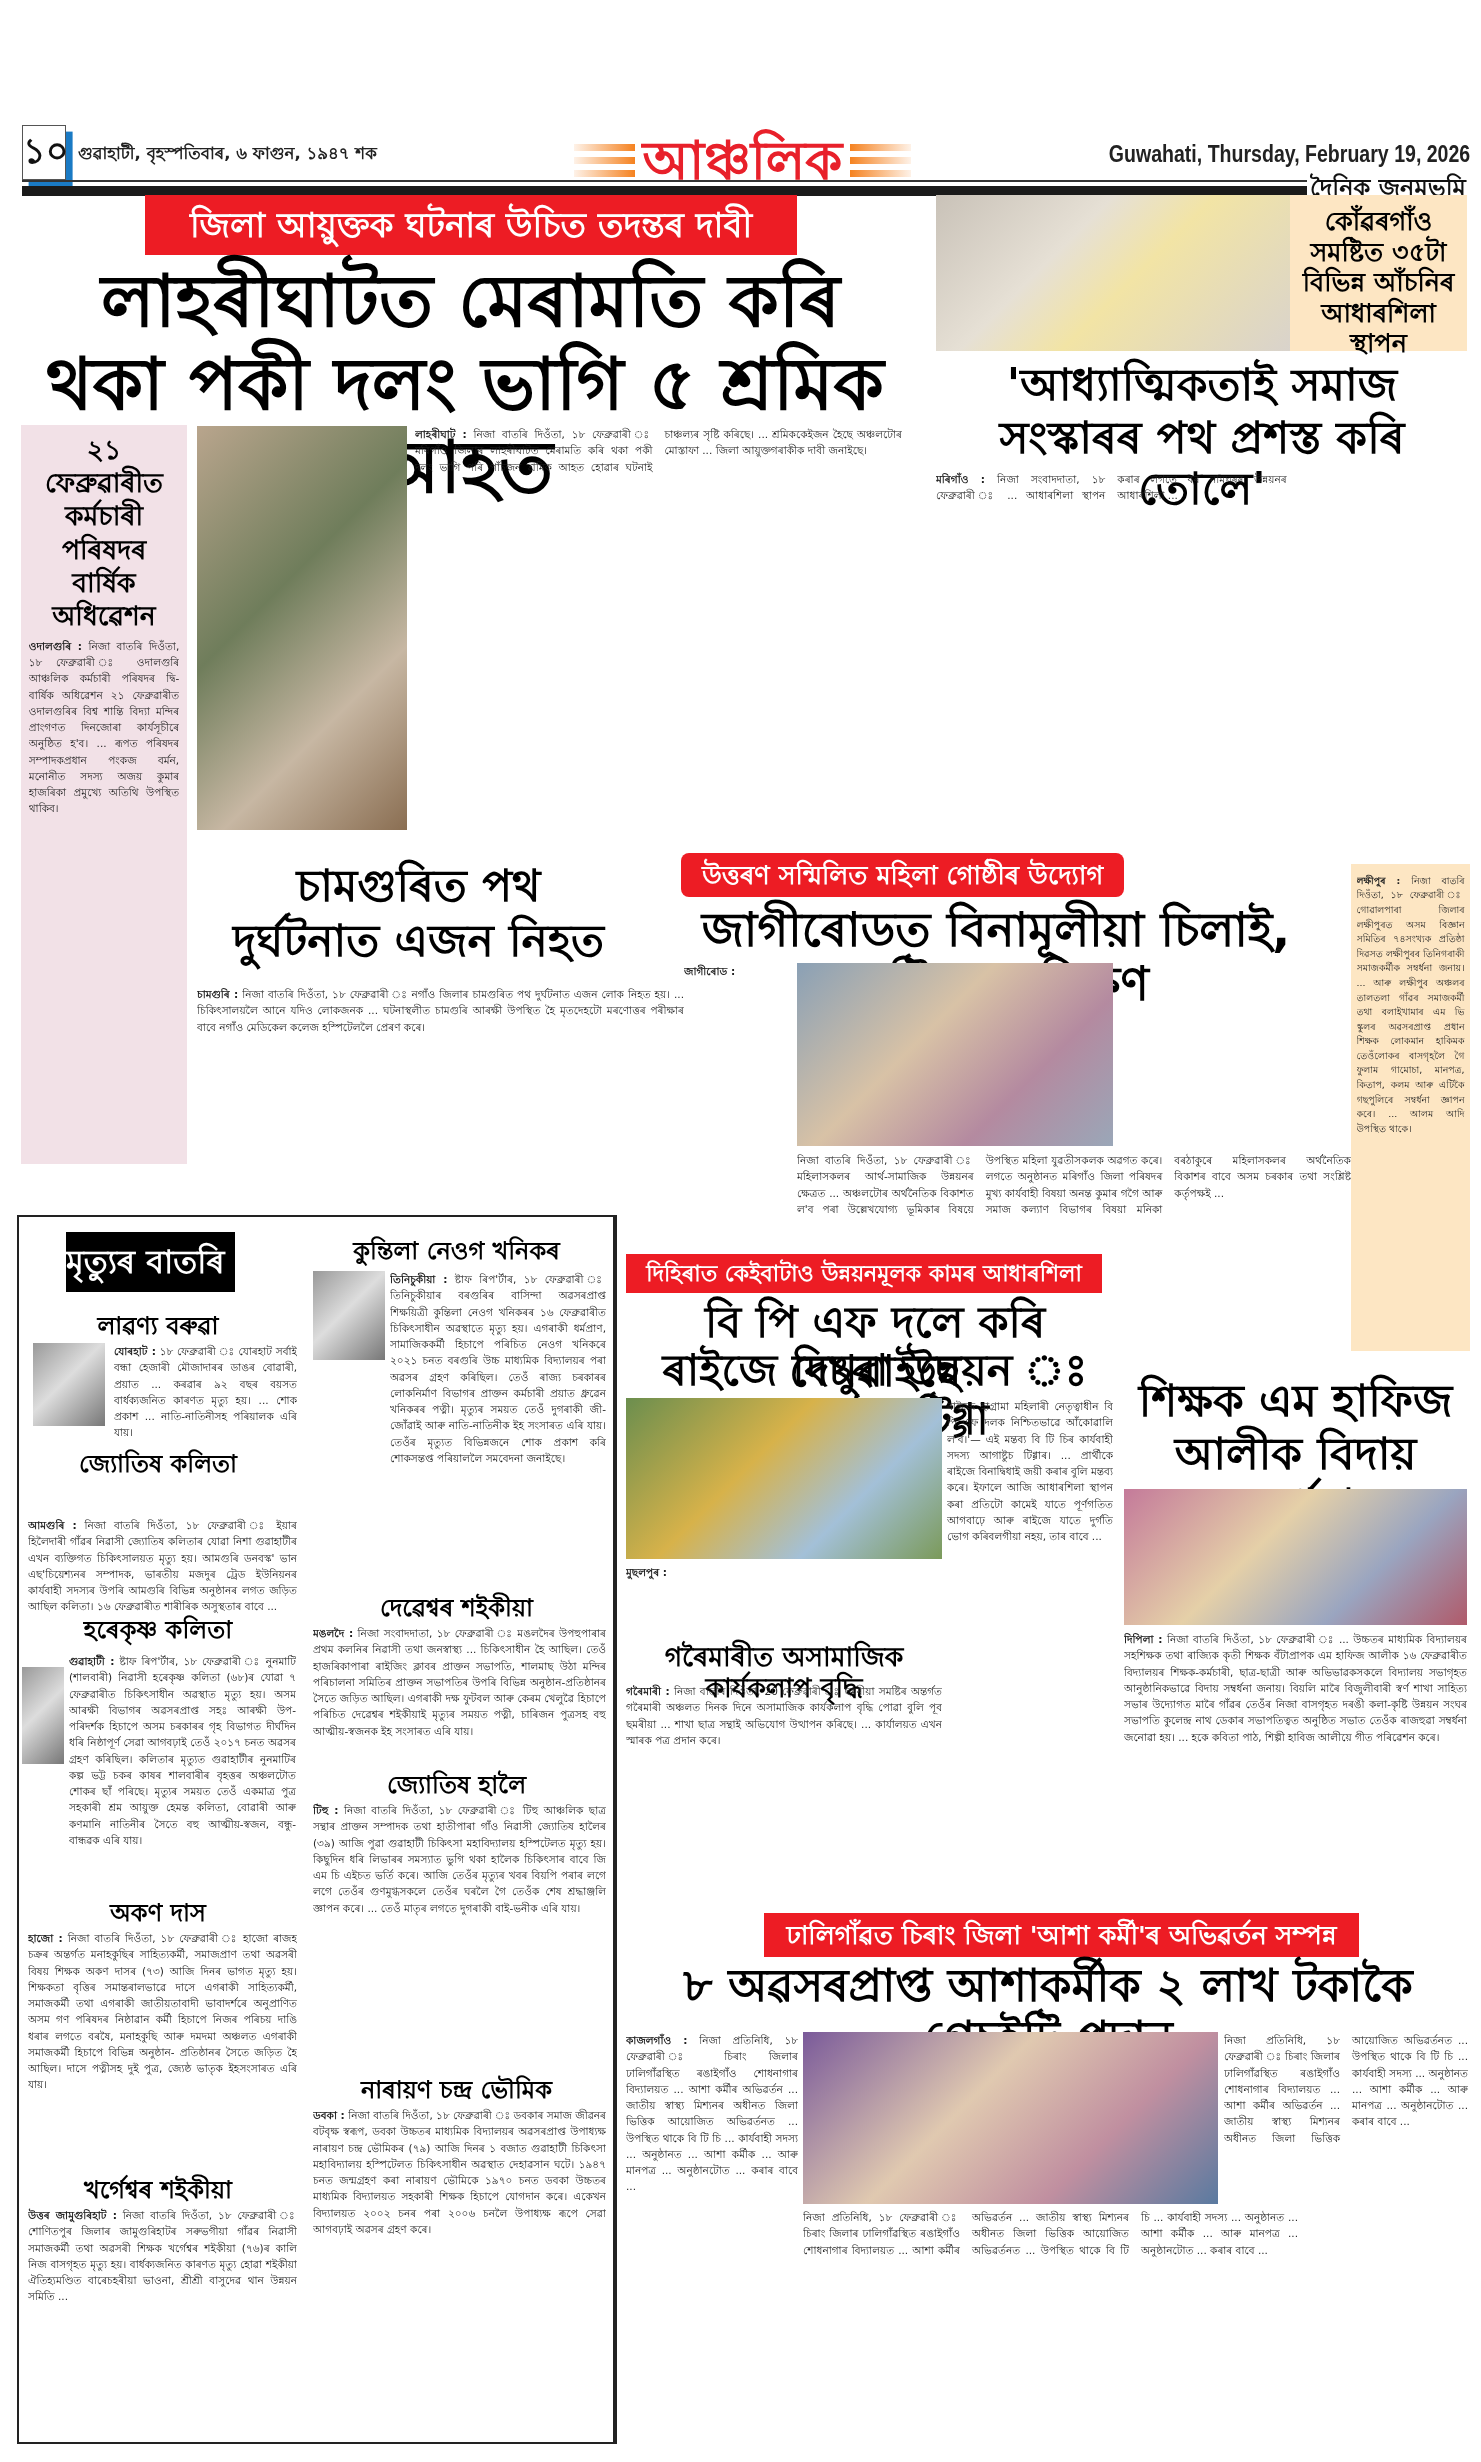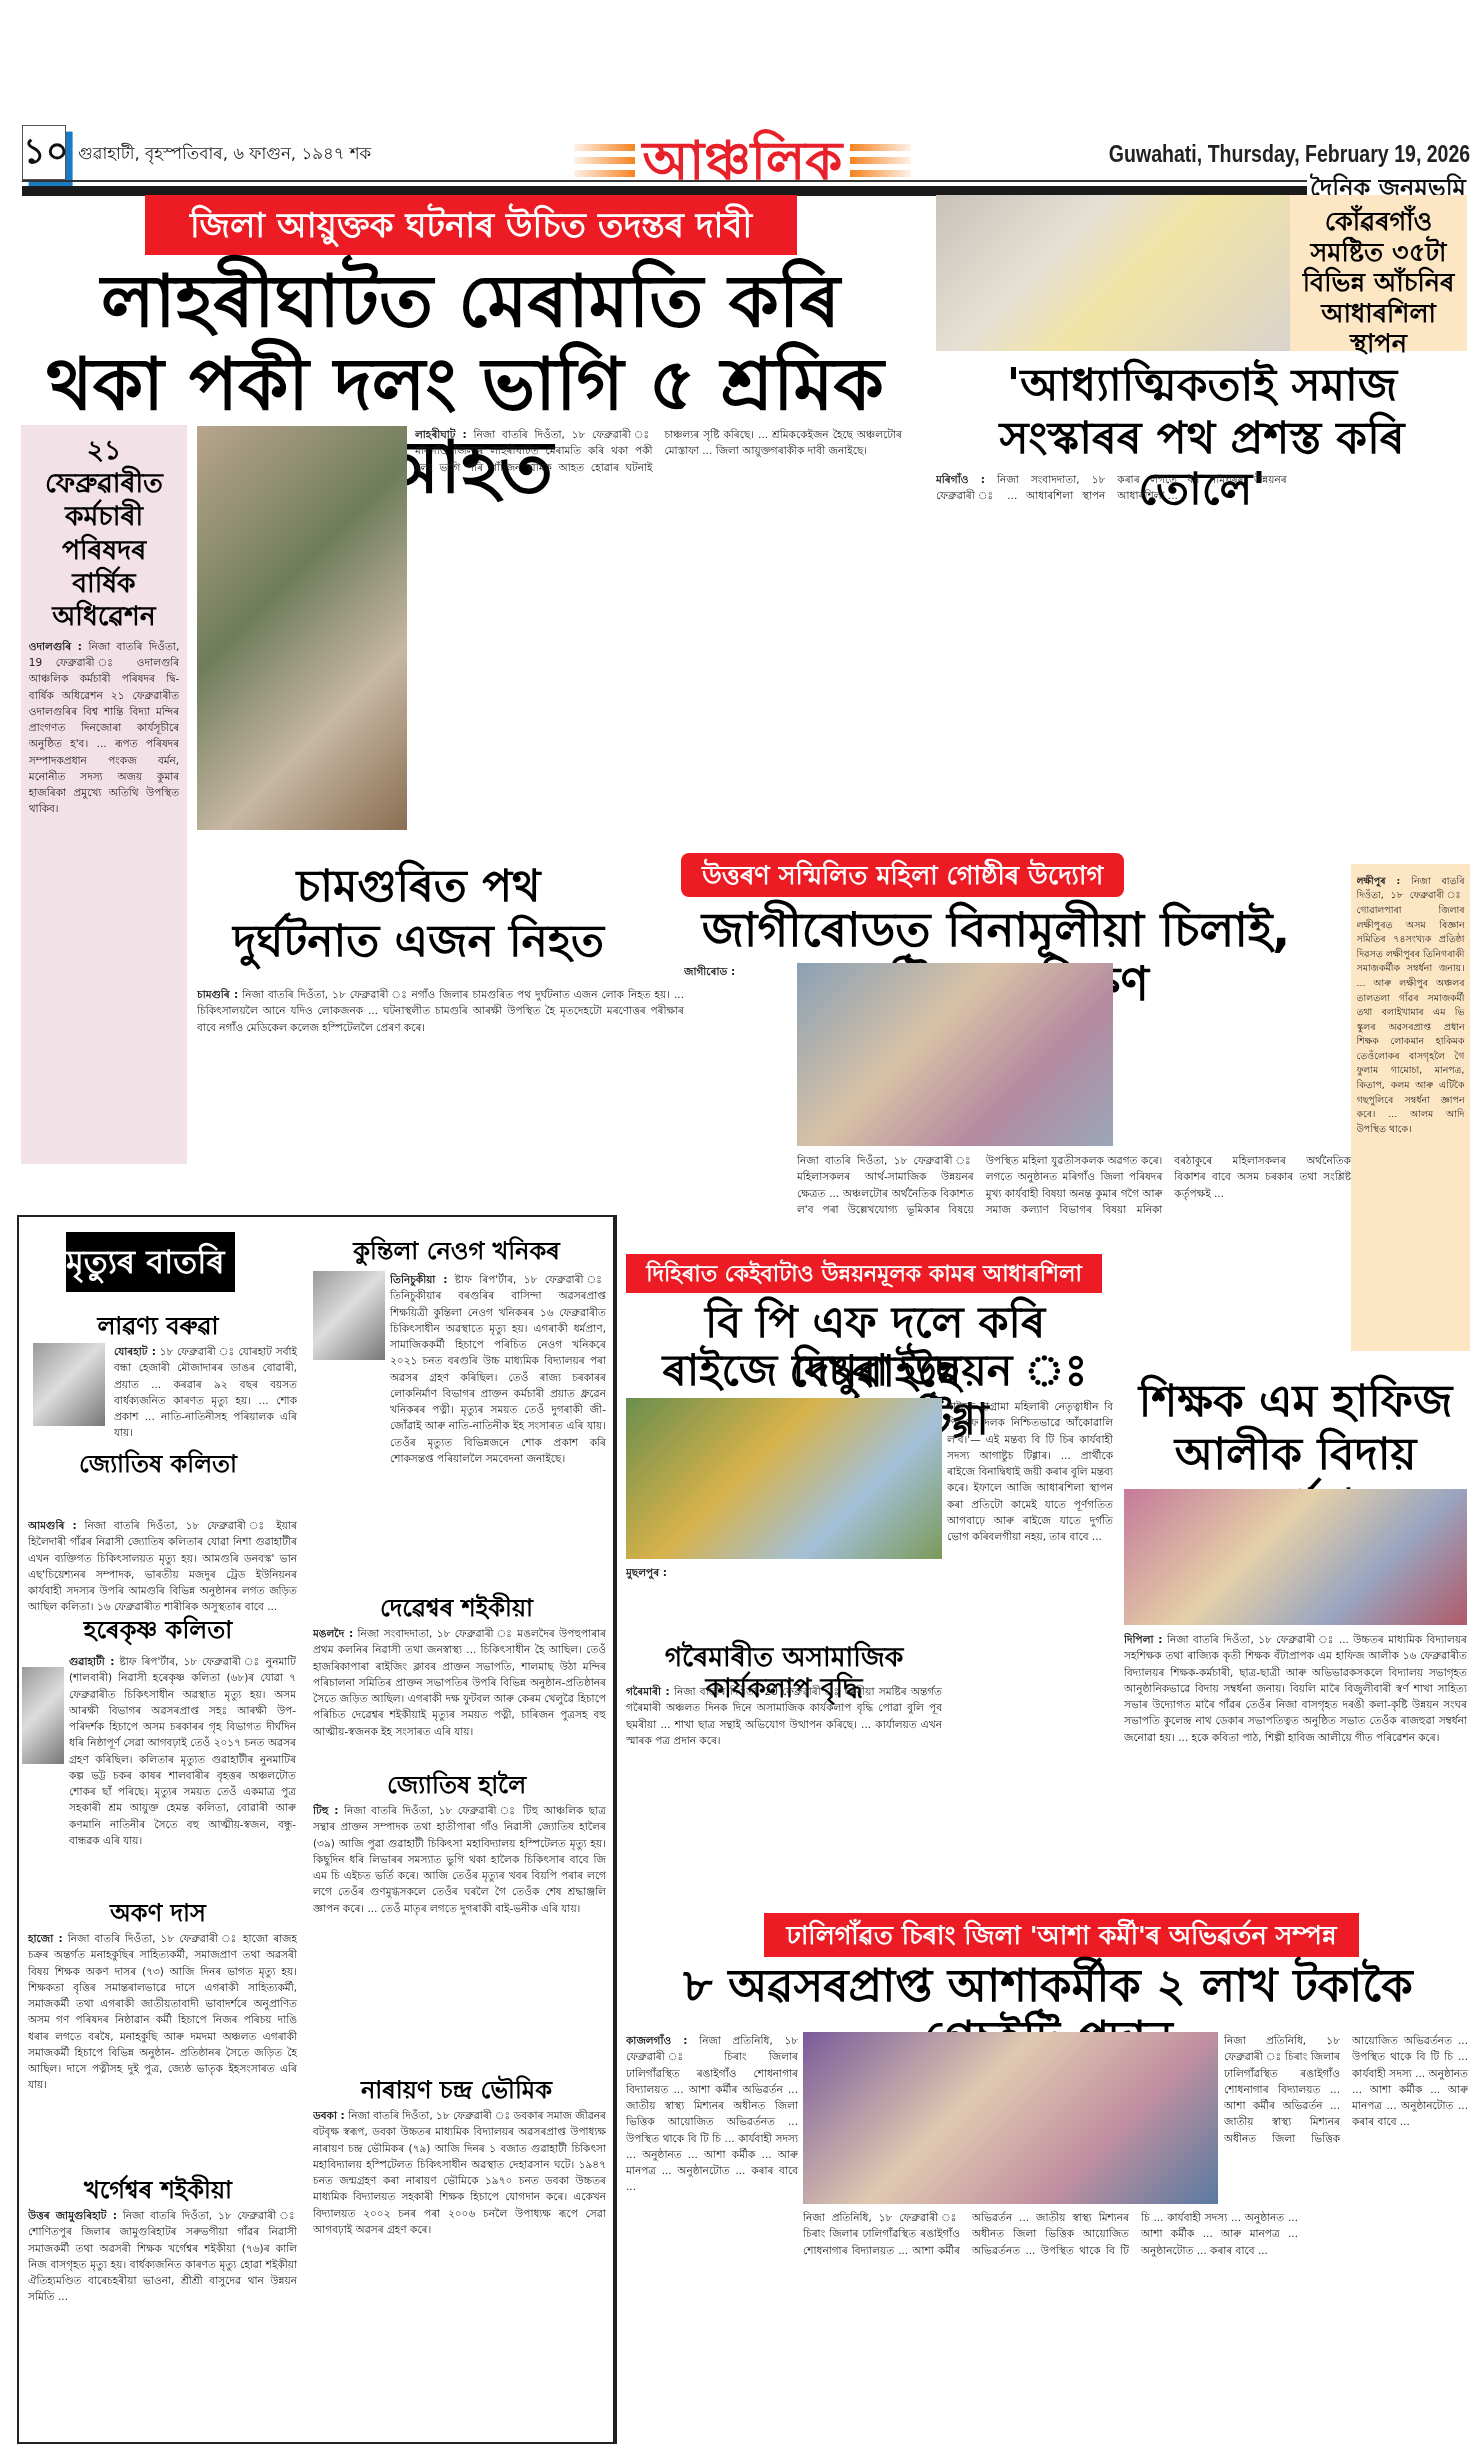--- a/index.html
+++ b/index.html
@@ -3,21 +3,21 @@
 <meta charset="utf-8">
 <style>
   * { box-sizing: border-box; margin: 0; padding: 0; }
   html, body { width: 1481px; height: 2462px; background: #ffffff; overflow: hidden; }
   body { font-family: "DejaVu Sans", sans-serif; color: #111; position: relative; }
 
   .abs { position: absolute; }
 
   
   .pagenum { left: 22px; top: 125px; width: 44px; height: 55px; border: 1.7px solid #555; background: #fff; font-size: 35px; font-weight: bold; text-align: center; line-height: 51px; box-shadow: 6.6px 6.6px 0 #1a7ac4; }
-  .date-as { left: 78px; top: 141px; font-size: 16.6px; font-weight: normal; color: #222; }
+  .date-as { left: 78px; top: 141px; font-size: 16.6px; font-weight: bold; color: #222; }
   .logo-wrap { left: 554px; top: 130px; width: 377px; height: 61px; display: flex; align-items: center; justify-content: center; gap: 7.8px; }
   .logo-bars { display: flex; flex-direction: column; gap: 6.6px; }
   .logo-bars span { display: block; width: 61px; height: 6.6px; background: linear-gradient(90deg, rgba(245,130,32,0.1), #f58220); }
   .logo-bars.right span { background: linear-gradient(90deg, #f58220, rgba(245,130,32,0.1)); }
   .logo-text { font-size: 53px; font-weight: bold; color: #e8202a; line-height: 1; }
   .date-en { right: 11px; top: 141px; font-size: 23px; font-weight: bold; color: #222; font-family: "Liberation Sans", sans-serif; transform: scaleX(0.85); transform-origin: right; }
   .rule-thin { left: 22px; top: 180px; width: 1285px; height: 2.2px; background: #333; }
   .rule-thick { left: 22px; top: 186px; width: 1285px; height: 10px; background: #1a1a1a; }
   .brand { left: 1310px; top: 169px; font-size: 24px; font-weight: bold; color: #111; }
 
@@ -74,21 +74,21 @@
 <div class="abs photo" style="left:197px;top:426px;width:210px;height:404px;"></div>
 <div class="abs body-text" style="left:415px;top:426px;width:487px;height:407px;column-count:2;">
   <b>লাহৰীঘাট :</b>
   <span>নিজা বাতৰি দিওঁতা, ১৮ ফেব্ৰুৱাৰী ঃ মৰিগাঁও জিলাৰ লাহৰীঘাটত মেৰামতি কৰি থকা পকী দলং ভাগি পৰি পাঁচজন শ্ৰমিক আহত হোৱাৰ ঘটনাই চাঞ্চল্যৰ সৃষ্টি কৰিছে। ... শ্ৰমিককেইজন হৈছে অঞ্চলটোৰ মোস্তাফা ... জিলা আয়ুক্তগৰাকীক দাবী জনাইছে।</span>
 </div>
 
 <div class="abs pink-box" style="left:21px;top:425px;width:166px;height:739px;padding:7.8px;">
   <div class="head" style="font-size:26.6px;line-height:1.25;">২১ ফেব্ৰুৱাৰীত কৰ্মচাৰী পৰিষদৰ বাৰ্ষিক অধিৱেশন</div>
   <div class="body-text" style="margin-top:5.5px;height:598px;">
     <b>ওদালগুৰি :</b>
-    <span>নিজা বাতৰি দিওঁতা, 19 ফেব্ৰুৱাৰী ঃ ওদালগুৰি আঞ্চলিক কৰ্মচাৰী পৰিষদৰ দ্বি- বাৰ্ষিক অধিৱেশন ২১ ফেব্ৰুৱাৰীত ওদালগুৰিৰ বিশ্ব শান্তি বিদ্যা মন্দিৰ প্ৰাংগণত দিনজোৰা কাৰ্যসূচীৰে অনুষ্ঠিত হ'ব। ... ৰূপত পৰিষদৰ সম্পাদকপ্ৰধান পংকজ বৰ্মন, মনোনীত সদস্য অজয় কুমাৰ হাজৰিকা প্ৰমুখ্যে অতিথি উপস্থিত থাকিব।</span>
+    <span>নিজা বাতৰি দিওঁতা, ১৮ ফেব্ৰুৱাৰী ঃ ওদালগুৰি আঞ্চলিক কৰ্মচাৰী পৰিষদৰ দ্বি- বাৰ্ষিক অধিৱেশন ২১ ফেব্ৰুৱাৰীত ওদালগুৰিৰ বিশ্ব শান্তি বিদ্যা মন্দিৰ প্ৰাংগণত দিনজোৰা কাৰ্যসূচীৰে অনুষ্ঠিত হ'ব। ... ৰূপত পৰিষদৰ সম্পাদকপ্ৰধান পংকজ বৰ্মন, মনোনীত সদস্য অজয় কুমাৰ হাজৰিকা প্ৰমুখ্যে অতিথি উপস্থিত থাকিব।</span>
   </div>
 </div>
 
 <div class="abs head" style="left:197px;top:861px;width:443px;font-size:44px;">চামগুৰিত পথ</div>
 <div class="abs head" style="left:197px;top:916px;width:443px;font-size:44px;">দুৰ্ঘটনাত এজন নিহত</div>
 <div class="abs body-text" style="left:197px;top:986px;width:487px;height:183px;">
   <b>চামগুৰি :</b>
   <span>নিজা বাতৰি দিওঁতা, ১৮ ফেব্ৰুৱাৰী ঃ নগাঁও জিলাৰ চামগুৰিত পথ দুৰ্ঘটনাত এজন লোক নিহত হয়। ... চিকিৎসালয়লৈ আনে যদিও লোকজনক ... ঘটনাস্থলীত চামগুৰি আৰক্ষী উপস্থিত হৈ মৃতদেহটো মৰণোত্তৰ পৰীক্ষাৰ বাবে নগাঁও মেডিকেল কলেজ হস্পিটেললৈ প্ৰেৰণ কৰে।</span>
 </div>
 

